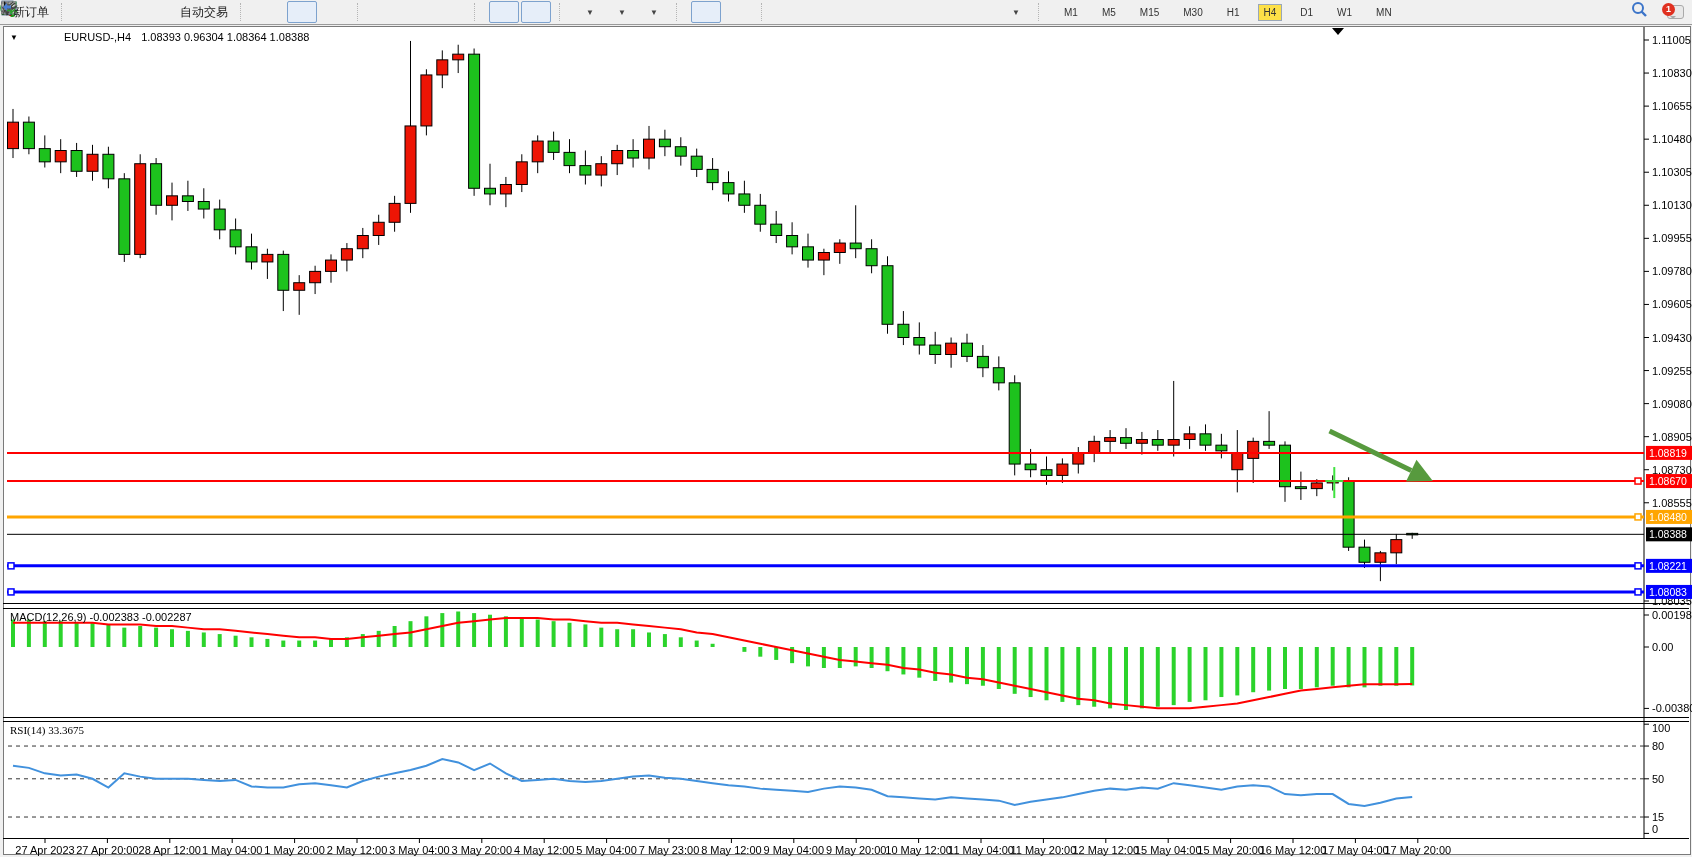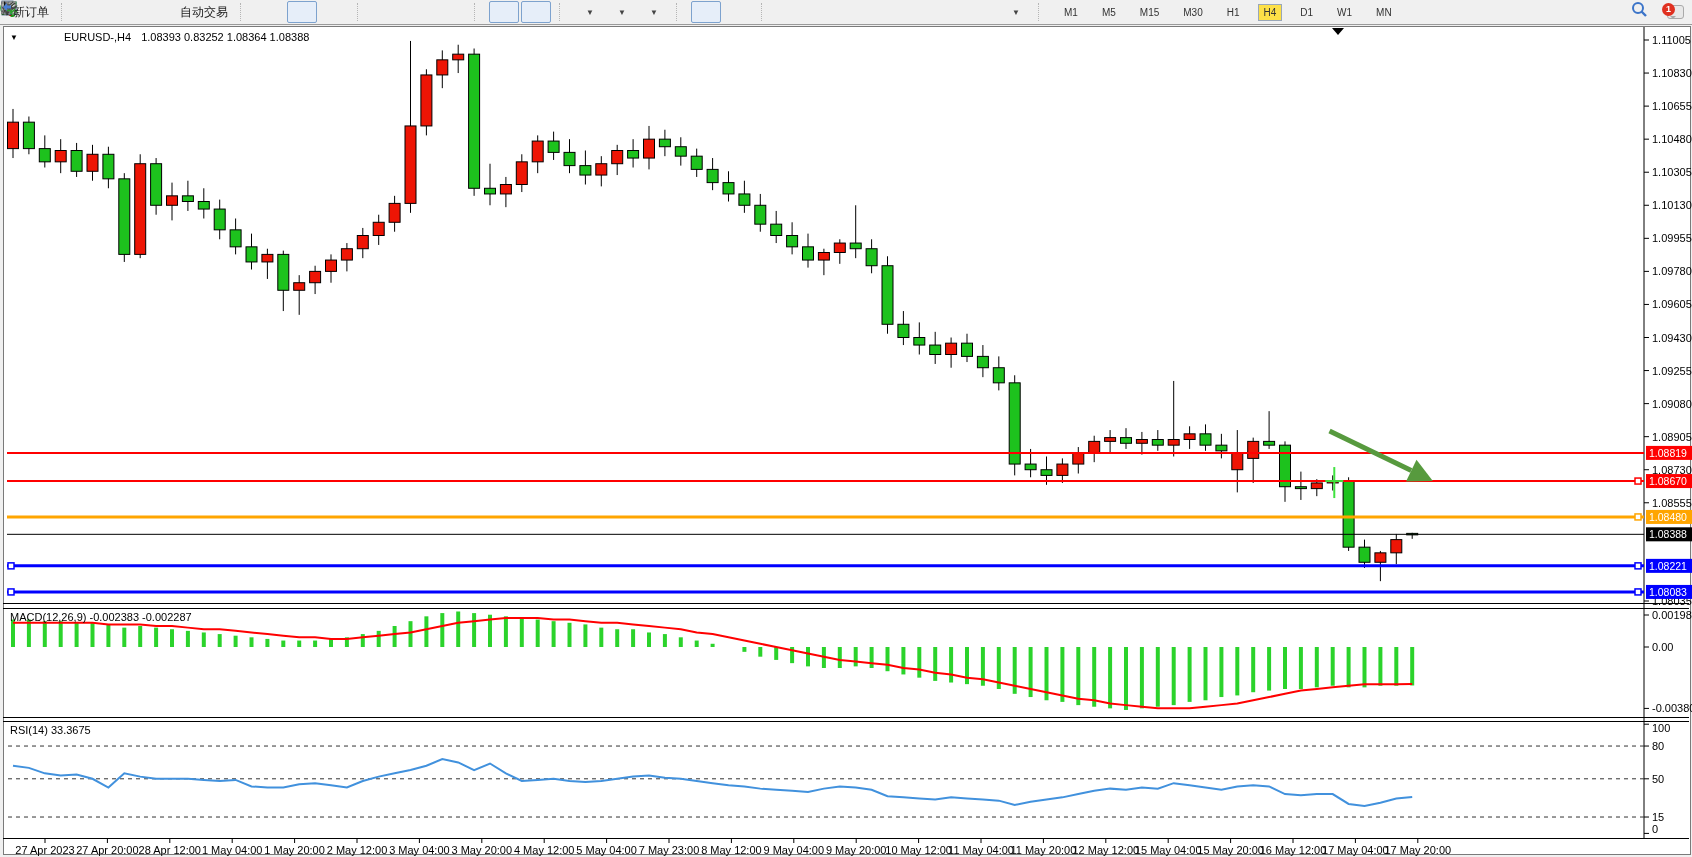--- a/index.html
+++ b/index.html
@@ -29,21 +29,21 @@
   
   #chart-wrap{position:absolute;left:0;top:25px;width:1692px;height:832px;background:#f0f0f0;}
   #frame{position:absolute;left:3px;top:1px;width:1686px;height:827px;background:#ffffff;
     border:1px solid #7a7a7a;}
   svg{position:absolute;left:0;top:0;}
   .ovl{position:absolute;font-size:11px;color:#000;white-space:nowrap;z-index:5;}
   #title-row{left:10px;top:6px;display:flex;align-items:center;}
   #title-row .tri{font-size:8px;margin-right:5px;}
   #title-row .sym{margin-right:10px;padding-left:41px;}
   #macd-label{left:10px;top:586px;}
-  #rsi-label{left:10px;top:699px;}
+  #rsi-label{left:10px;top:699px;font-family:Liberation Serif, serif;}
 </style>
 </head>
 <body>
 <div id="window">
 
 <div id="toolbar">
   <div class="tb-group">
     <div class="tb-btn">
       <svg width="17" height="17">
         <rect x="2" y="1" width="11" height="14" fill="#fff" stroke="#6a7f9a"></rect>
@@ -680,19 +680,19 @@
         <line x1="1644" y1="808.4" x2="1649" y2="808.4" stroke="#000"></line>
         <text x="1652" y="808" font-size="11" fill="#000">0</text>
         <line x1="8" y1="721.04" x2="1644" y2="721.04" stroke="#333" stroke-width="1" stroke-dasharray="4 4"></line>
         <line x1="8" y1="753.8" x2="1644" y2="753.8" stroke="#333" stroke-width="1" stroke-dasharray="4 4"></line>
         <line x1="8" y1="792.02" x2="1644" y2="792.02" stroke="#333" stroke-width="1" stroke-dasharray="4 4"></line>
         <polyline points="13,740.6959999999999 28.9,742.88 44.8,748.3399999999999 60.7,750.524 76.6,749.432 92.5,753.8 108.4,762.536 124.3,748.3399999999999 140.2,751.616 156.1,753.8 172,753.8 187.9,753.8 203.8,754.8919999999999 219.70000000000002,755.9839999999999 235.6,754.8919999999999 251.5,761.444 267.4,762.536 283.3,762.536 299.2,759.26 315.1,758.168 331,760.352 346.90000000000003,762.536 362.8,755.9839999999999 378.7,751.616 394.6,748.3399999999999 410.5,745.064 426.40000000000003,740.6959999999999 442.3,734.144 458.2,737.42 474.1,745.064 490,738.512 505.90000000000003,748.3399999999999 521.8,755.9839999999999 537.7,754.8919999999999 553.6,753.8 569.5,755.9839999999999 585.4,757.076 601.3000000000001,755.9839999999999 617.2,753.8 633.1,751.616 649,750.524 664.9,752.708 680.8000000000001,753.8 696.7,755.9839999999999 712.6,758.168 728.5,760.352 744.4,761.444 760.3000000000001,763.6279999999999 776.2,764.72 792.1,765.812 808,766.904 823.9,763.6279999999999 839.8000000000001,761.444 855.7,762.536 871.6,764.72 887.5,771.2719999999999 903.4,772.364 919.3000000000001,773.456 935.2,774.548 951.1,772.364 967,773.456 982.9,774.548 998.8000000000001,775.64 1014.7,780.0079999999999 1030.6,776.732 1046.5,774.548 1062.4,772.364 1078.3,769.088 1094.2,765.812 1110.1000000000001,763.6279999999999 1126,764.72 1141.9,762.536 1157.8,763.6279999999999 1173.7,758.168 1189.6000000000001,760.352 1205.5,762.536 1221.4,764.72 1237.3,761.444 1253.2,760.352 1269.1000000000001,761.444 1285,769.088 1300.9,770.18 1316.8,769.088 1332.7,769.088 1348.6000000000001,778.9159999999999 1364.5,781.1 1380.4,777.824 1396.3,773.456 1412.2,771.95996" fill="none" stroke="#4191dd" stroke-width="2"></polyline>
       </svg>
   <div class="ovl" id="title-row">
     <span class="tri">▼</span>
     <span class="sym">EURUSD-,H4</span>
-    <span>1.08393 0.83252 1.08364 1.08388</span>
+    <span>1.08393 0.96304 1.08364 1.08388</span>
   </div>
   <div class="ovl" id="macd-label">MACD(12,26,9) -0.002383 -0.002287</div>
   <div class="ovl" id="rsi-label">RSI(14) 33.3675</div>
 </div>
 
 </div>
 
 </body></html>

